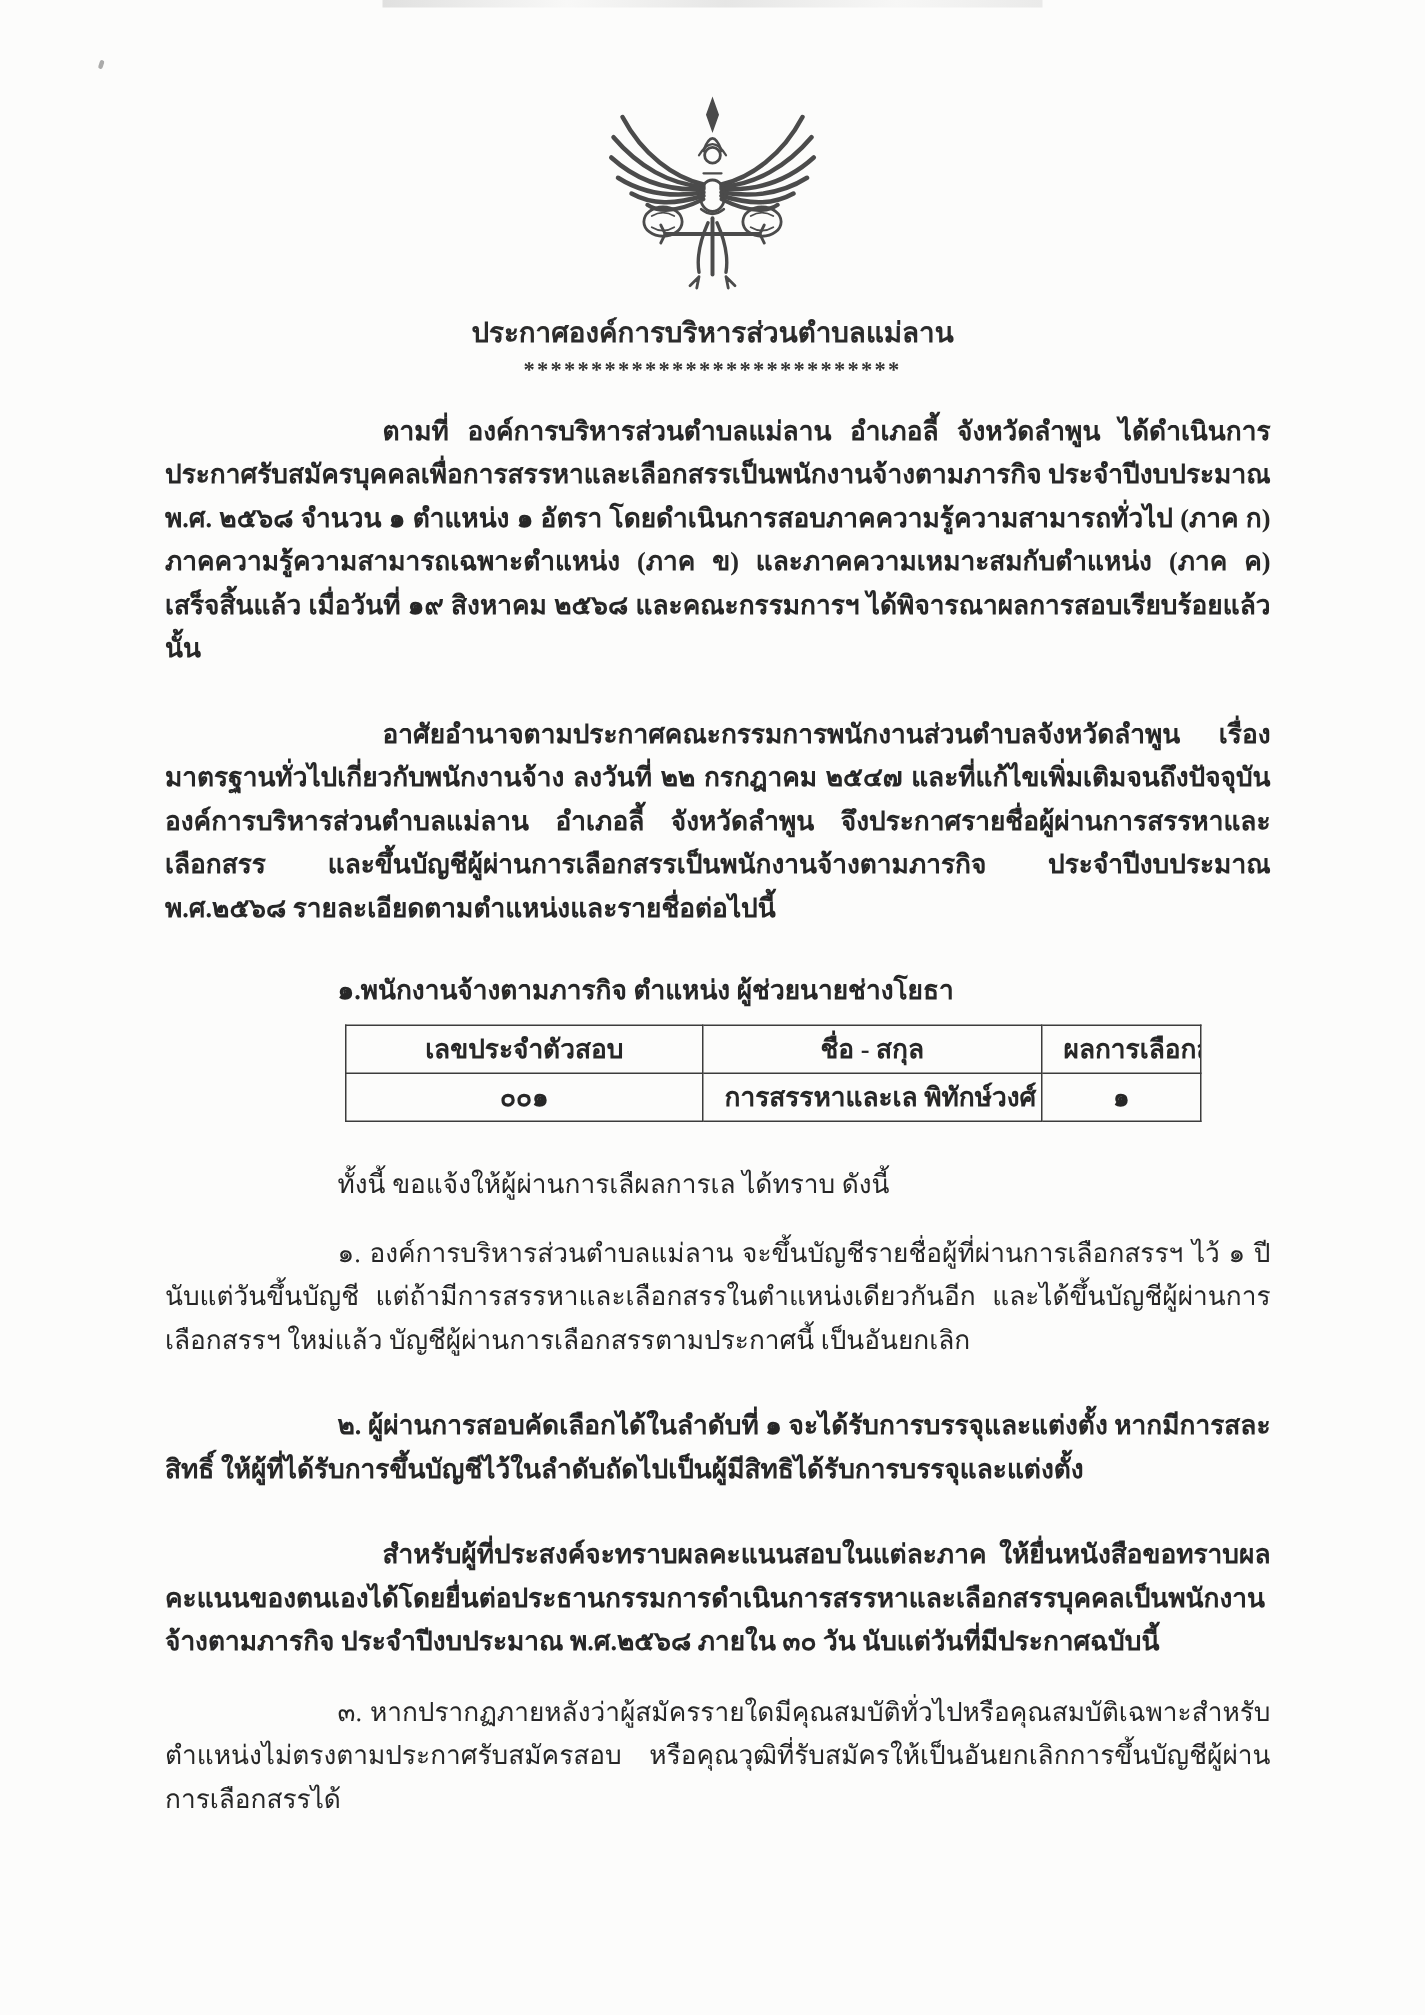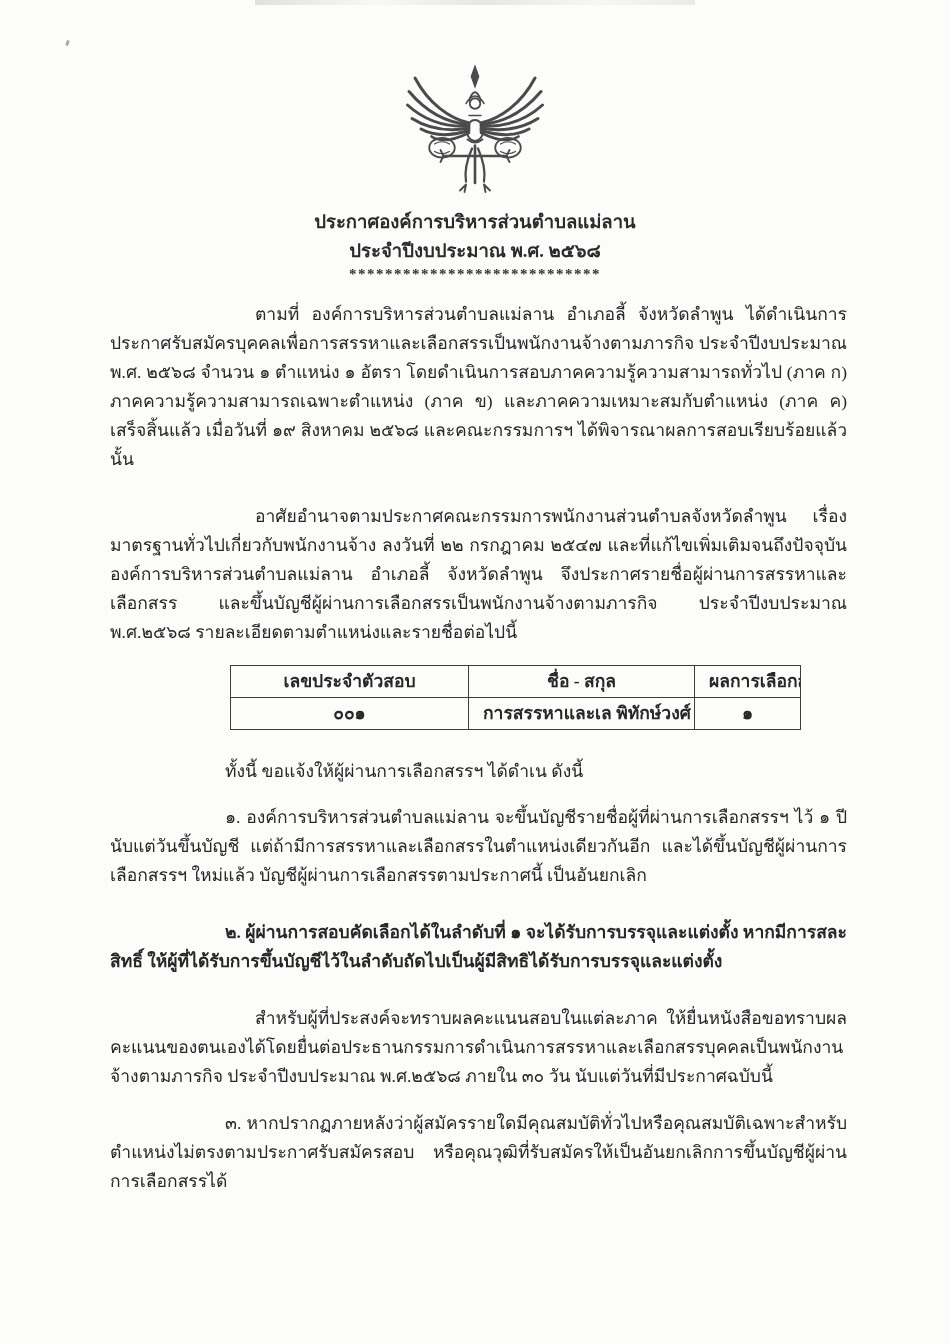--- a/index.html
+++ b/index.html
@@ -44,21 +44,21 @@
     margin-top: 1px;
   }
 
   .content {
     margin: 0 103px 0 110px;
     font-size: 17.5px;
     line-height: 29px;
     text-align: justify;
     color: #272727;
   }
-  .para-deep-indent { text-indent: 145px; }
+  .para-deep-indent { text-indent: 145px; font-weight: bold; }
   .para-indent { text-indent: 115px; }
   .p1 { margin-top: 17px; }
   .p2 { margin-top: 28px; }
 
   .position-heading {
     margin-top: 26px;
     margin-left: 115px;
     text-align: left;
     font-weight: 600;
   }
@@ -140,30 +140,30 @@
       <path d="M100,112 L100,162" stroke-width="3.5"></path>
       <path d="M96,116 C88,134 86,148 88,160" stroke-width="3"></path>
       <path d="M104,116 C112,134 114,148 112,160" stroke-width="3"></path>
 
       <path d="M88,164 L80,172 M88,164 L86,174 M112,164 L120,172 M112,164 L114,174" stroke-width="2.5"></path>
     </svg>
   </div>
 
   <div class="title-block">
     <div>ประกาศองค์การบริหารส่วนตำบลแม่ลาน</div>
-    <div>ประจำปีงบประมาณ พ.ศ. ๒๕๖๘</div>
   </div>
   <div class="divider-line">****************************</div>
 
   <div class="content">
 
     <p class="para-deep-indent p1">ตามที่ องค์การบริหารส่วนตำบลแม่ลาน อำเภอลี้ จังหวัดลำพูน ได้ดำเนินการประกาศรับสมัครบุคคลเพื่อการสรรหาและเลือกสรรเป็นพนักงานจ้างตามภารกิจ ประจำปีงบประมาณ พ.ศ. ๒๕๖๘ จำนวน ๑ ตำแหน่ง ๑ อัตรา โดยดำเนินการสอบภาคความรู้ความสามารถทั่วไป (ภาค ก) ภาคความรู้ความสามารถเฉพาะตำแหน่ง (ภาค ข) และภาคความเหมาะสมกับตำแหน่ง (ภาค ค) เสร็จสิ้นแล้ว เมื่อวันที่ ๑๙ สิงหาคม ๒๕๖๘ และคณะกรรมการฯ ได้พิจารณาผลการสอบเรียบร้อยแล้ว นั้น</p>
 
     <p class="para-deep-indent p2">อาศัยอำนาจตามประกาศคณะกรรมการพนักงานส่วนตำบลจังหวัดลำพูน เรื่อง มาตรฐานทั่วไปเกี่ยวกับพนักงานจ้าง ลงวันที่ ๒๒ กรกฎาคม ๒๕๔๗ และที่แก้ไขเพิ่มเติมจนถึงปัจจุบัน องค์การบริหารส่วนตำบลแม่ลาน อำเภอลี้ จังหวัดลำพูน จึงประกาศรายชื่อผู้ผ่านการสรรหาและเลือกสรร และขึ้นบัญชีผู้ผ่านการเลือกสรรเป็นพนักงานจ้างตามภารกิจ ประจำปีงบประมาณ พ.ศ.๒๕๖๘ รายละเอียดตามตำแหน่งและรายชื่อต่อไปนี้</p>
 
+    <div class="position-heading">๑.พนักงานจ้างตามภารกิจ ตำแหน่ง ผู้ช่วยนายช่างโยธา</div>
 
     <table class="result-table">
       <colgroup>
         <col class="col-exam-no">
           <col class="col-name">
           <col class="col-result">
       </colgroup>
       <thead>
         <tr>
           <th>เลขประจำตัวสอบ</th>
@@ -173,21 +173,21 @@
       </thead>
       <tbody>
         <tr>
           <td>๐๐๑</td>
           <td>การสรรหาและเล  พิทักษ์วงศ์</td>
           <td>๑</td>
         </tr>
       </tbody>
     </table>
 
-    <p class="para-indent notes-intro">ทั้งนี้ ขอแจ้งให้ผู้ผ่านการเลือกสรรฯ ได้ดำเน ดังนี้</p>
+    <p class="para-indent notes-intro">ทั้งนี้ ขอแจ้งให้ผู้ผ่านการเลืผลการเล ได้ทราบ ดังนี้</p>
 
     <p class="para-indent note-1">๑. องค์การบริหารส่วนตำบลแม่ลาน จะขึ้นบัญชีรายชื่อผู้ที่ผ่านการเลือกสรรฯ ไว้ ๑ ปี นับแต่วันขึ้นบัญชี แต่ถ้ามีการสรรหาและเลือกสรรในตำแหน่งเดียวกันอีก และได้ขึ้นบัญชีผู้ผ่านการเลือกสรรฯ ใหม่แล้ว บัญชีผู้ผ่านการเลือกสรรตามประกาศนี้ เป็นอันยกเลิก</p>
 
     <p class="para-indent note-2">๒. ผู้ผ่านการสอบคัดเลือกได้ในลำดับที่ ๑ จะได้รับการบรรจุและแต่งตั้ง หากมีการสละสิทธิ์ ให้ผู้ที่ได้รับการขึ้นบัญชีไว้ในลำดับถัดไปเป็นผู้มีสิทธิได้รับการบรรจุและแต่งตั้ง</p>
 
     <p class="para-deep-indent note-3">สำหรับผู้ที่ประสงค์จะทราบผลคะแนนสอบในแต่ละภาค ให้ยื่นหนังสือขอทราบผลคะแนนของตนเองได้โดยยื่นต่อประธานกรรมการดำเนินการสรรหาและเลือกสรรบุคคลเป็นพนักงานจ้างตามภารกิจ ประจำปีงบประมาณ พ.ศ.๒๕๖๘ ภายใน ๓๐ วัน นับแต่วันที่มีประกาศฉบับนี้</p>
 
     <p class="para-indent note-4">๓. หากปรากฏภายหลังว่าผู้สมัครรายใดมีคุณสมบัติทั่วไปหรือคุณสมบัติเฉพาะสำหรับตำแหน่งไม่ตรงตามประกาศรับสมัครสอบ หรือคุณวุฒิที่รับสมัครให้เป็นอันยกเลิกการขึ้นบัญชีผู้ผ่านการเลือกสรรได้</p>
 
   </div>

